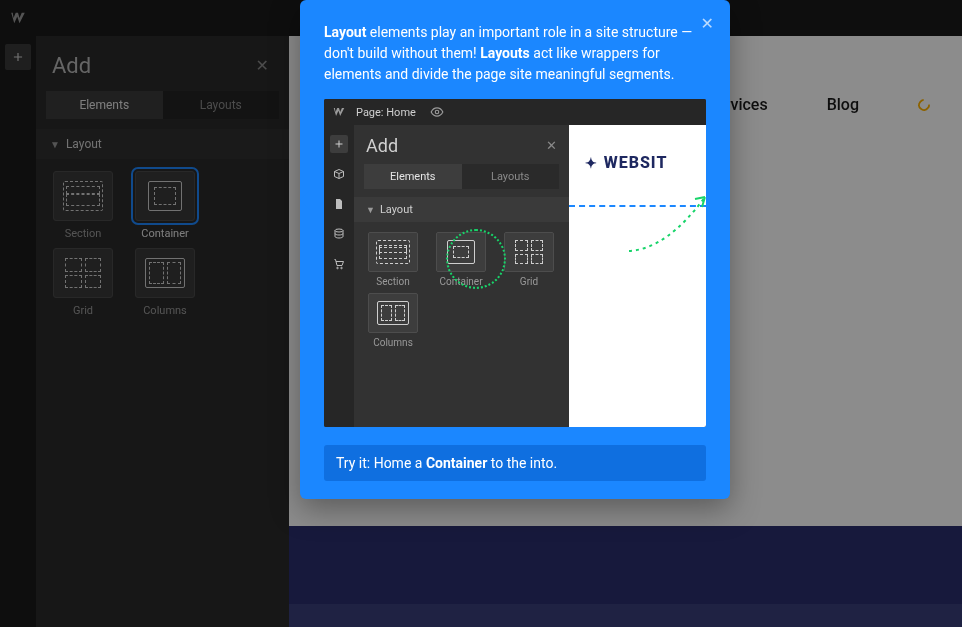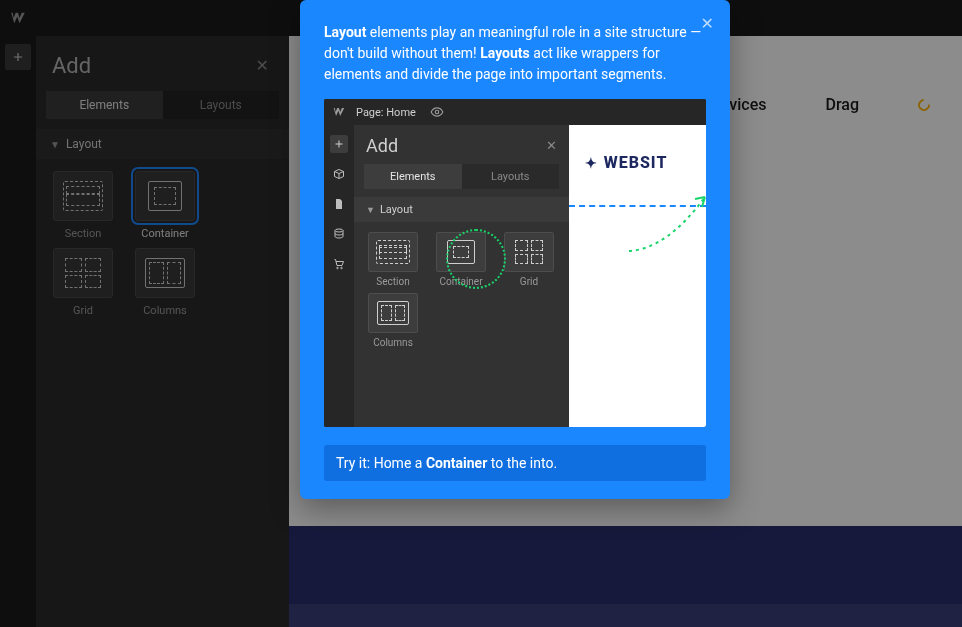--- a/index.html
+++ b/index.html
@@ -160,33 +160,33 @@
           </div>
         </div>
       <div class="elem-name">Columns</div>
     </div>
   </div>
 </div>
 
 <div class="canvas">
   <div class="canvas-nav">
     <span class="navlink">Services</span>
-    <span class="navlink">Drag</span>
+    <span class="navlink">Blog</span>
     <span class="navdot"></span>
   </div>
   <div class="canvas-band"></div>
   <div class="canvas-band2"></div>
 </div>
 
 <div class="dim"></div>
 
 <div class="pop">
   <div class="pop-close">✕</div>
   <div class="pop-body">
-    <strong>Layout</strong><span> elements play an meaningful role in a site structure — don't build without them! </span><strong>Layouts</strong><span> act like wrappers for elements and divide the page into important segments.</span>
+    <strong>Layout</strong><span> elements play an important role in a site structure — don't build without them! </span><strong>Layouts</strong><span> act like wrappers for elements and divide the page site meaningful segments.</span>
   </div>
 
   <div class="pop-img">
 
     <div class="mini-topbar">
       <div class="mini-logo">
           <svg viewBox="0 0 24 24">
             <path d="M3 5l4 14 4-9 3 9 7-14h-4l-3 7-2-7h-3l-3 7-1-7H3z"></path>
           </svg>
         </div>

